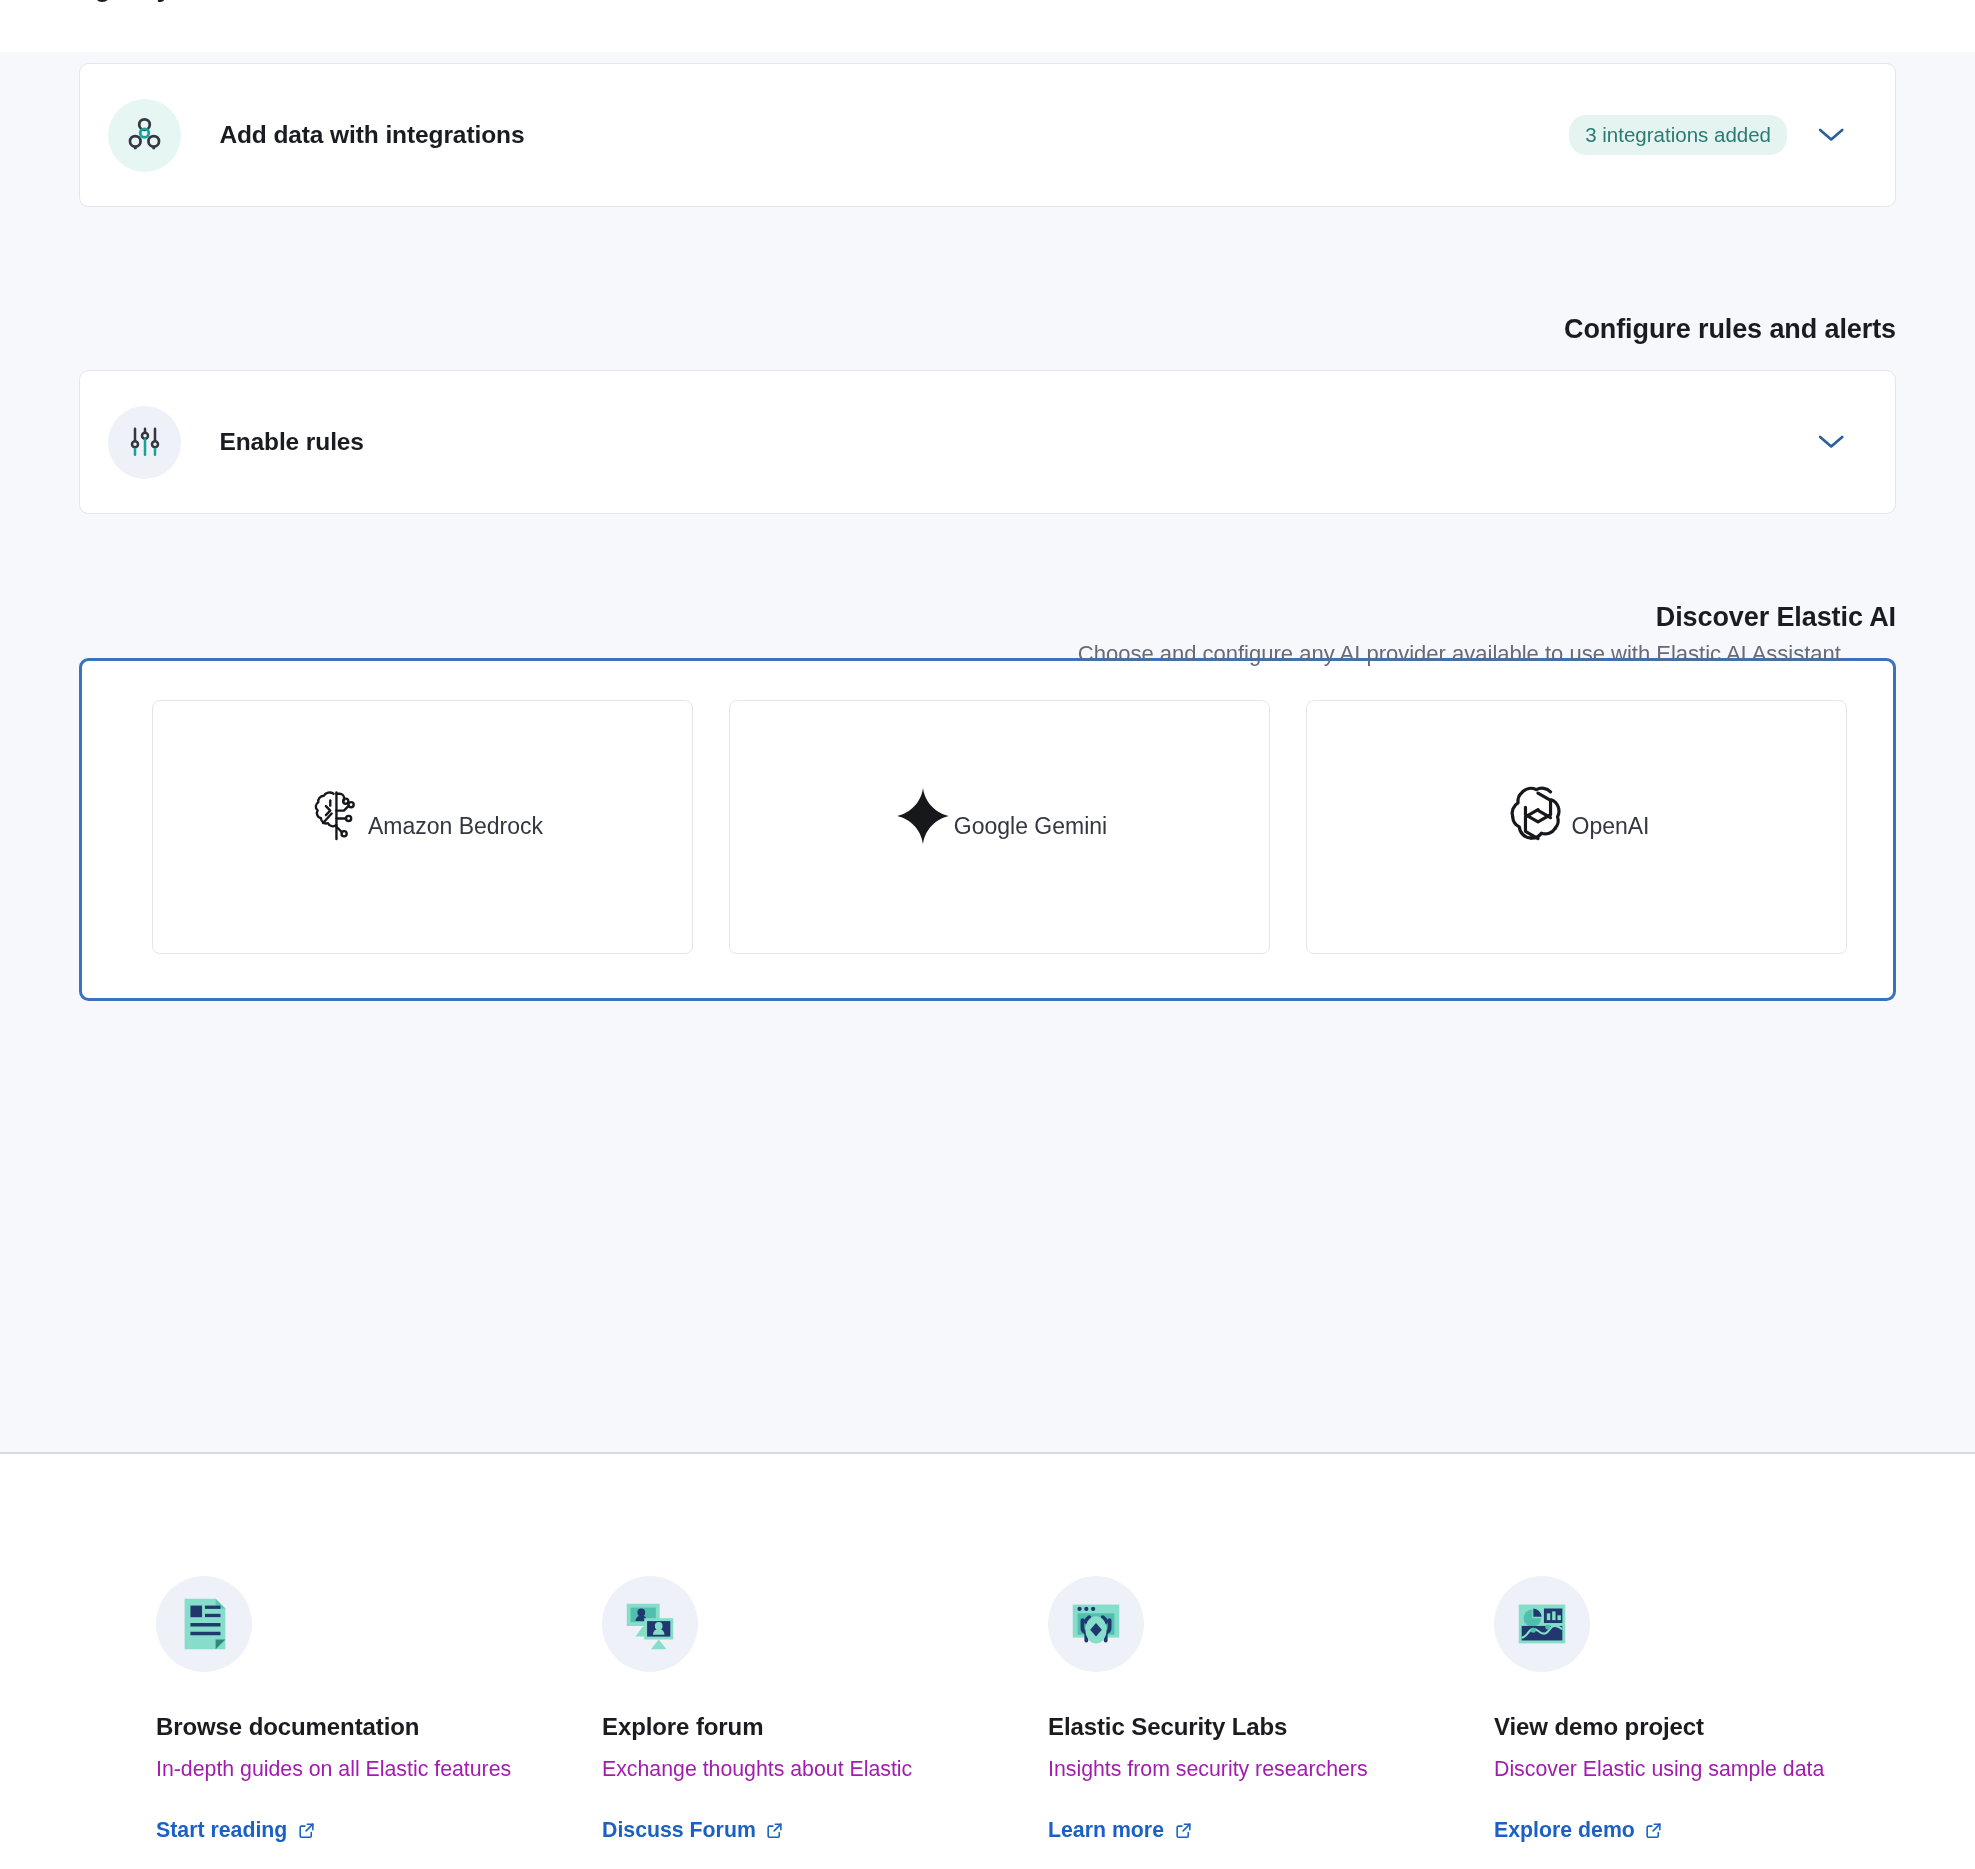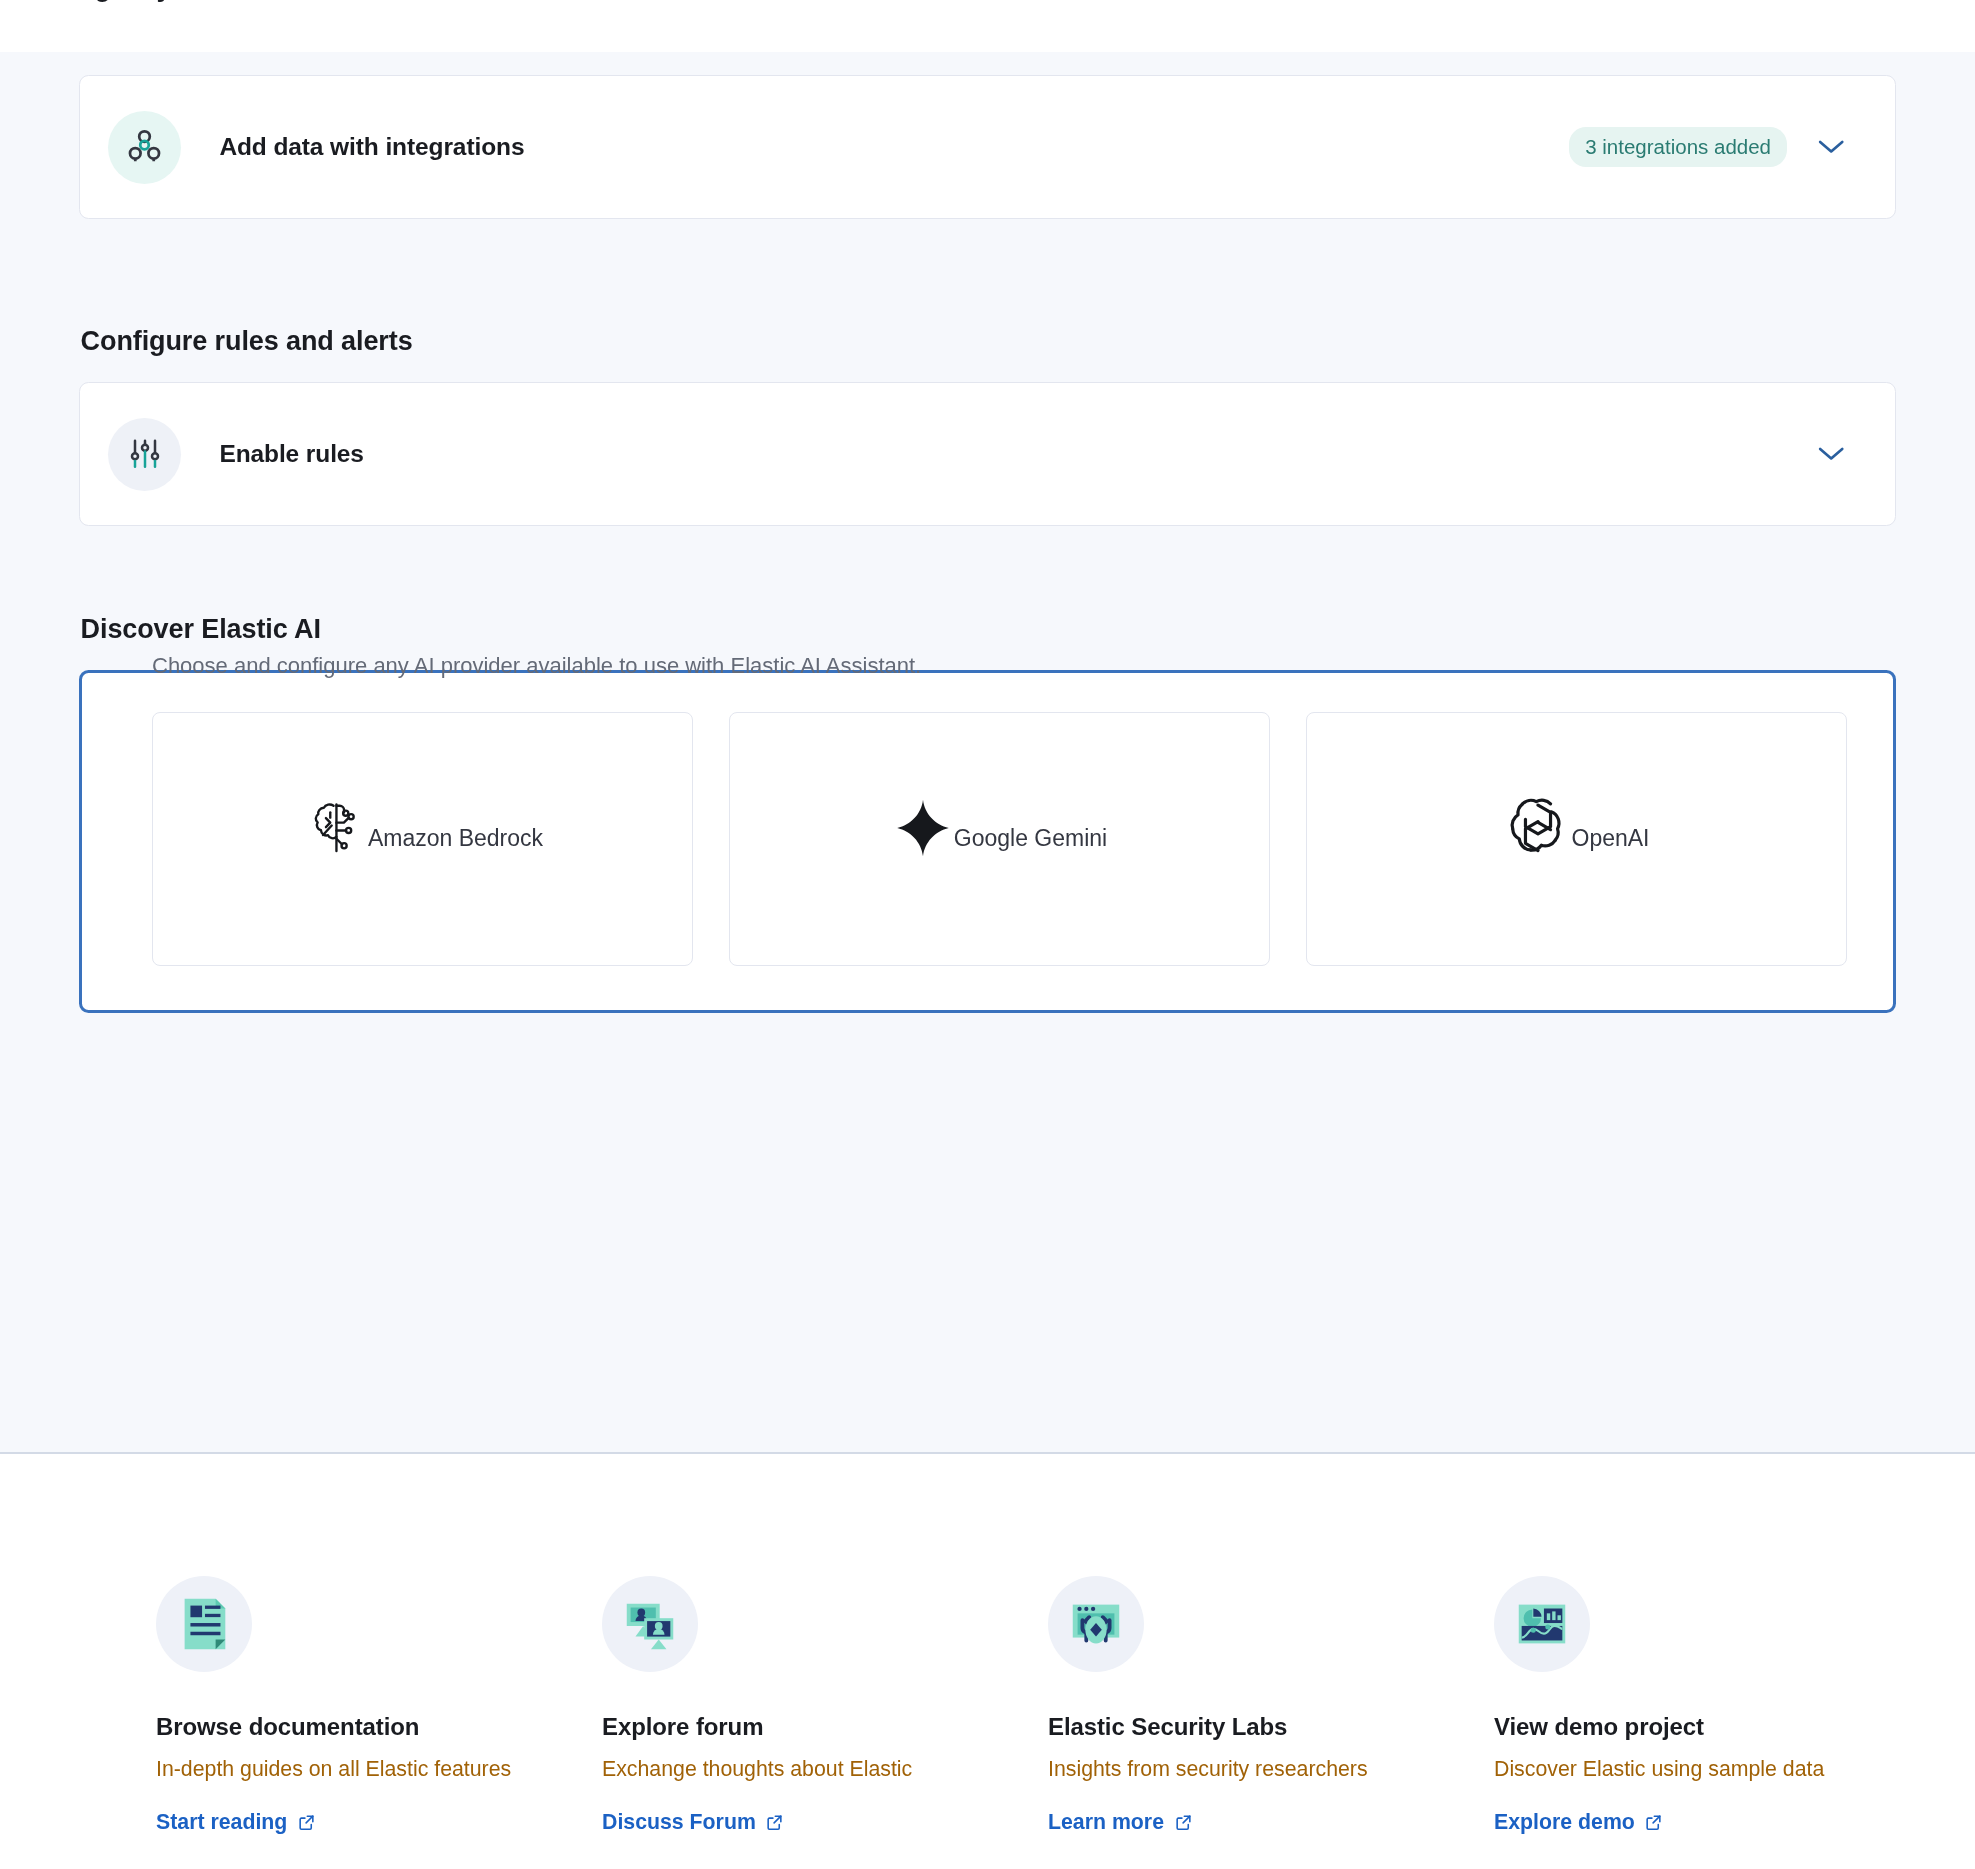--- a/index.html
+++ b/index.html
@@ -37,22 +37,23 @@
     top: 52px; left: 0;
     width: 1975px;
     height: 1402px;
     background: #f6f8fc;
     border-bottom: 2.4px solid #d3dae6;
   }
 
   .content {
     position: relative;
     width: 1817px;
-    margin: 12px auto;
+    margin: 0 auto;
     padding-top: 11px;
+    text-align: right;
   }
 
   
   .step-card {
     background: #ffffff;
     border: 1.6px solid #e3e6ef;
     border-radius: 9.5px;
     margin-bottom: 14.2px;
   }
   .step-card.is-selected {
@@ -178,22 +179,22 @@
   }
   .footer-title {
     font-size: 24px;
     font-weight: 700;
     color: #1a1c21;
     margin-bottom: 16px;
     letter-spacing: -0.1px;
   }
   .footer-desc {
     font-size: 21.3px;
-    color: #a16207;
-    margin-bottom: 28px;
+    color: #a21caf;
+    margin-bottom: 36px;
   }
   .footer-link {
     font-size: 21.3px;
     font-weight: 700;
     color: #1b61c4;
     display: inline-flex;
     align-items: center;
     gap: 9.5px;
     cursor: pointer;
     text-decoration: none;

